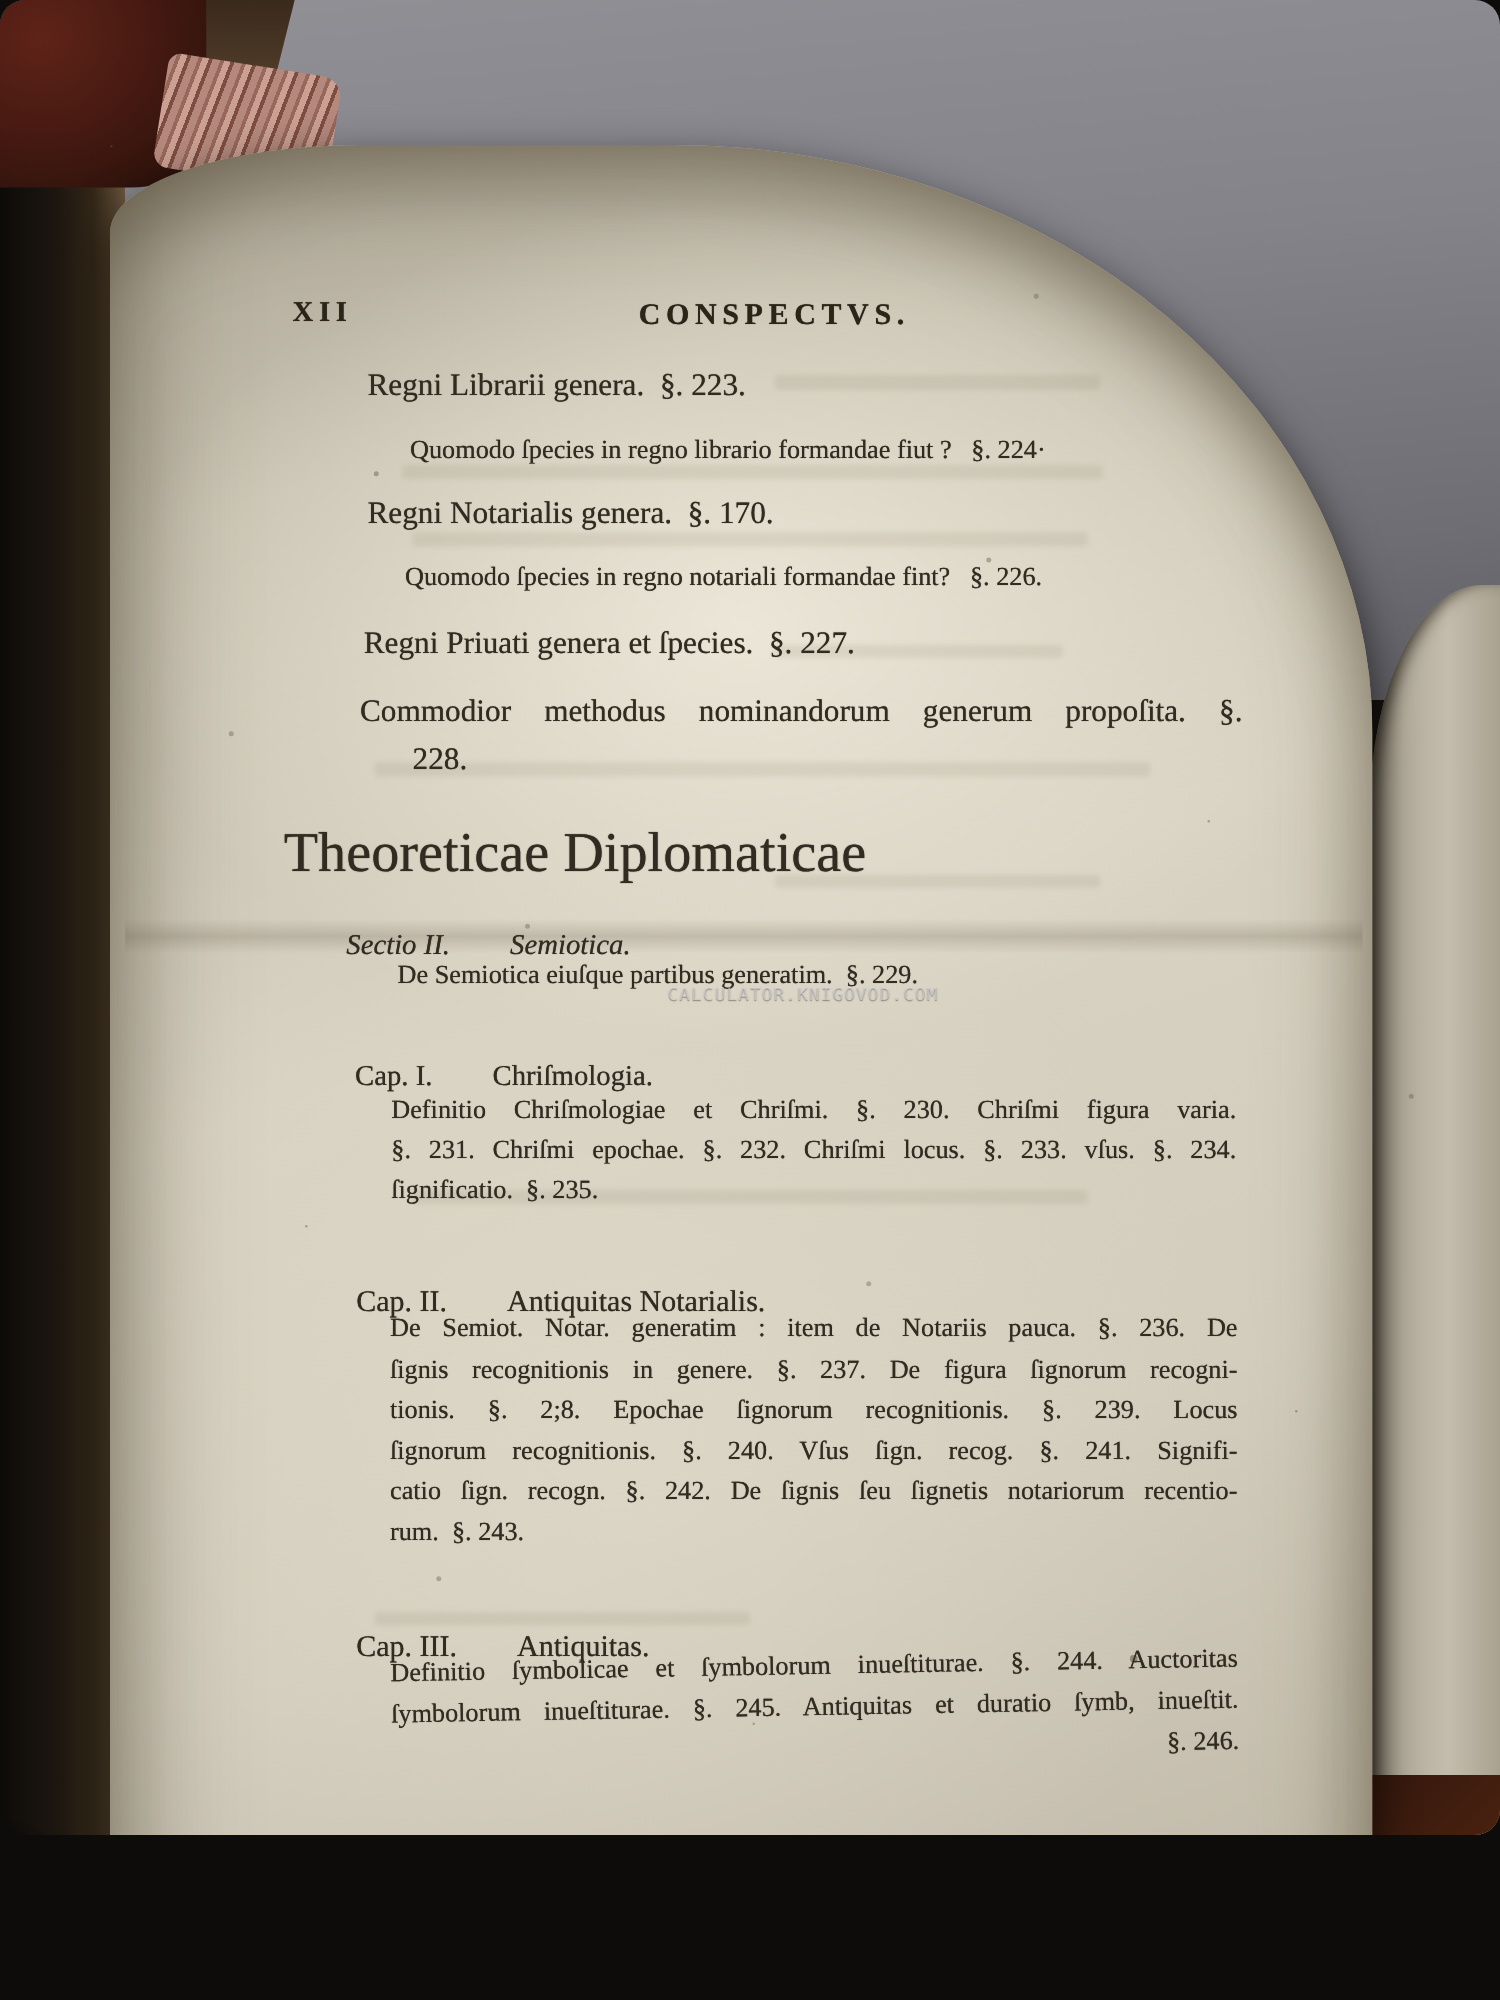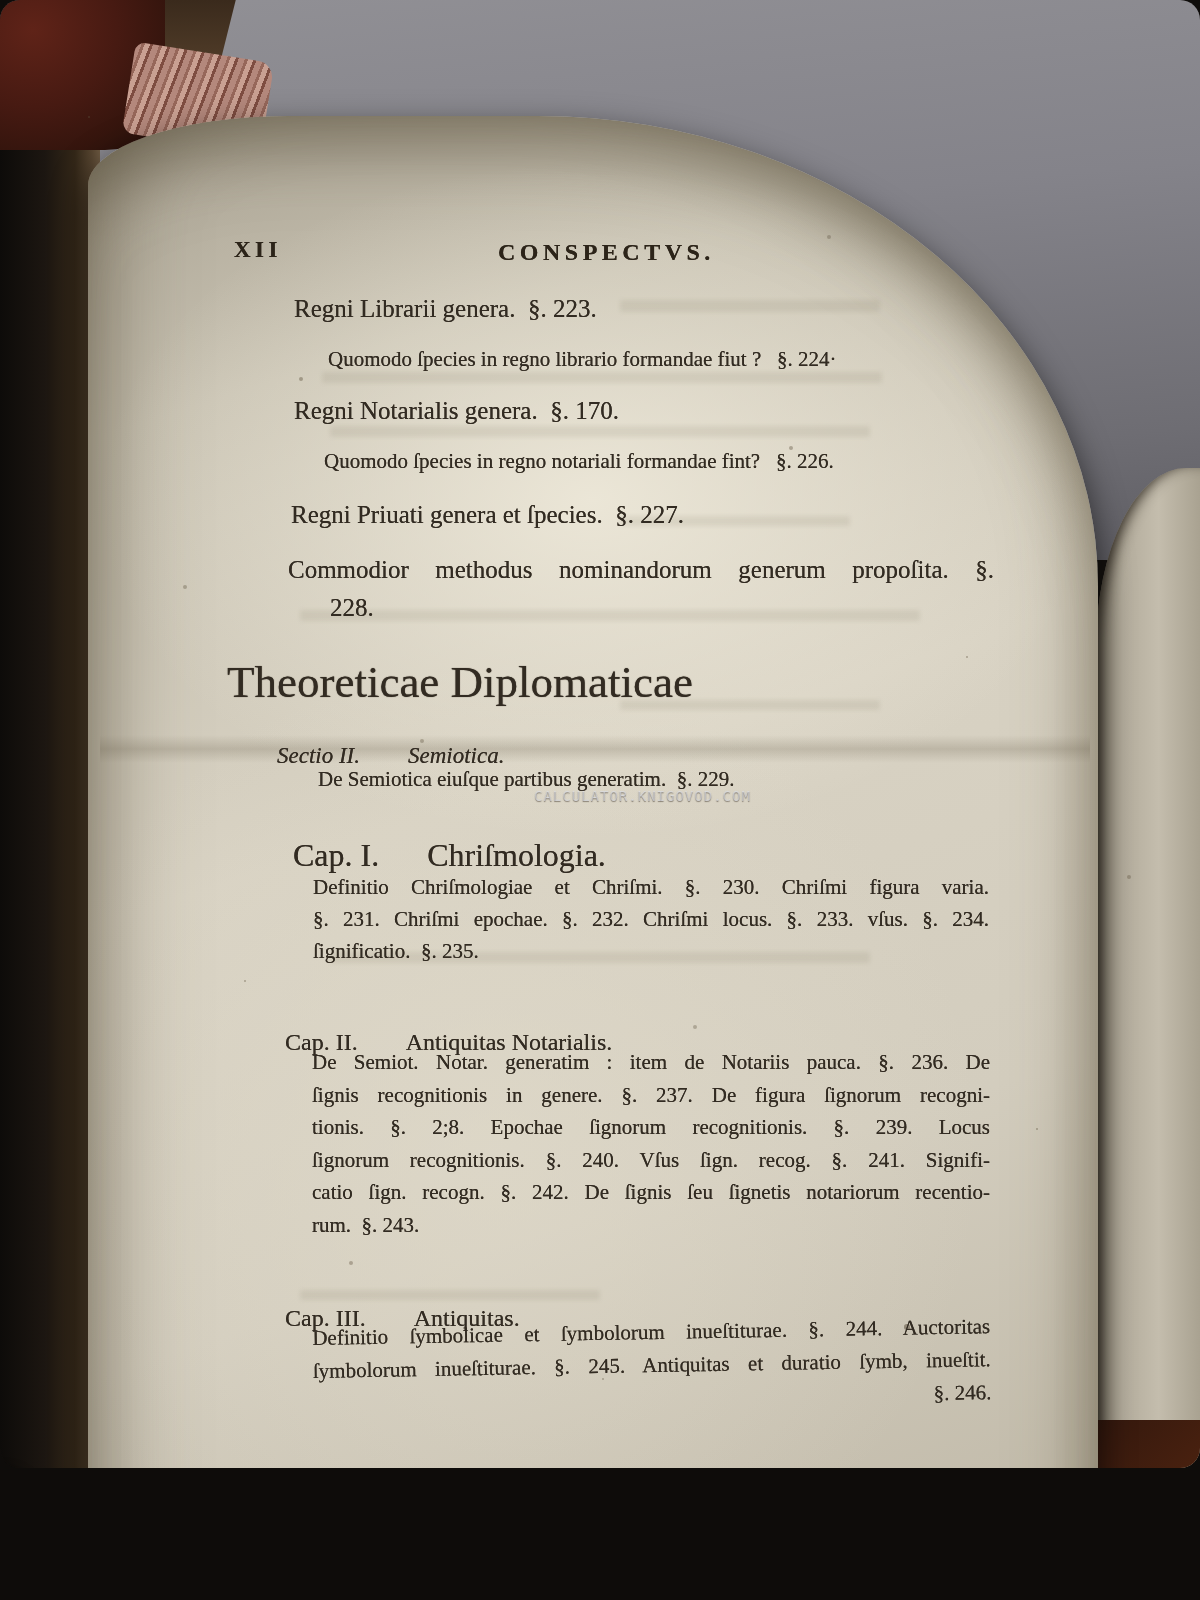--- a/index.html
+++ b/index.html
@@ -96,39 +96,39 @@
   <div class="abs ghost" style="left:620px;top:300px;width:260px;height:12px"></div>
   <div class="abs ghost" style="left:322px;top:372px;width:560px;height:11px"></div>
   <div class="abs ghost" style="left:330px;top:426px;width:540px;height:11px"></div>
   <div class="abs ghost" style="left:620px;top:516px;width:230px;height:10px"></div>
   <div class="abs ghost" style="left:300px;top:610px;width:620px;height:11px"></div>
   <div class="abs ghost" style="left:620px;top:700px;width:260px;height:10px"></div>
   <div class="abs ghost" style="left:330px;top:952px;width:540px;height:11px"></div>
   <div class="abs ghost" style="left:300px;top:1290px;width:300px;height:10px"></div>
 
   <div class="ink hdr" style="left:234px;top:237px;font-size:23px">XII</div>
-  <div class="ink hdr" style="left:498px;top:239px;font-size:24px">CONSPECTVS.</div>
+  <div class="ink hdr" style="left:511px;top:239px;font-size:24px">CONSPECTVS.</div>
 
   <div class="ink big" style="left:294px;top:295px">Regni Librarii genera.  §. 223.</div>
   <div class="ink sml" style="left:328px;top:347px">Quomodo ſpecies in regno librario formandae fiut ?   §. 224·</div>
   <div class="ink big" style="left:294px;top:397px">Regni Notarialis genera.  §. 170.</div>
   <div class="ink sml" style="left:324px;top:449px">Quomodo ſpecies in regno notariali formandae fint?   §. 226.</div>
   <div class="ink big" style="left:291px;top:501px">Regni Priuati genera et ſpecies.  §. 227.</div>
   <div class="ink big jl" style="left:288px;top:556px;width:706px">Commodior methodus nominandorum generum propoſita. §.</div>
   <div class="ink big" style="left:330px;top:594px">228.</div>
 
   <div class="ink" style="left:227px;top:656px;font-size:45px;text-shadow:0 0 .9px rgba(50,42,32,.95)">Theoreticae Diplomaticae</div>
   <div class="ink" style="left:254px;top:717px;font-size:23px;font-style:italic">
     <span class="cap-label">Sectio II.</span><span>Semiotica.</span>
   </div>
   <div class="ink sml" style="left:318px;top:767px">De Semiotica eiuſque partibus generatim.  §. 229.</div>
 
   <div class="wm" style="left:534px;top:788px;font-size:14px;letter-spacing:1px;color:rgba(224,230,242,.55);text-shadow:0 1px 1px rgba(55,45,35,.5)">CALCULATOR.KNIGOVOD.COM</div>
 
-  <div class="ink" style="left:261px;top:800px;font-size:32px">
+  <div class="ink" style="left:261px;top:822px;font-size:23px">
     <span class="cap-label">Cap. I.</span><span>Chriſmologia.</span>
   </div>
   <div class="abs" style="left:313px;top:871px;width:676px;z-index:10">
     <div class="ink body-line jl" style="position:relative">Definitio Chriſmologiae et Chriſmi. §. 230. Chriſmi figura varia.</div>
     <div class="ink body-line jl" style="position:relative">§. 231. Chriſmi epochae. §. 232. Chriſmi locus. §. 233. vſus. §. 234.</div>
     <div class="ink body-line" style="position:relative">ſignificatio.  §. 235.</div>
   </div>
 
   <div class="ink" style="left:261px;top:1002px;font-size:24px">
     <span class="cap-label">Cap. II.</span><span>Antiquitas Notarialis.</span>

